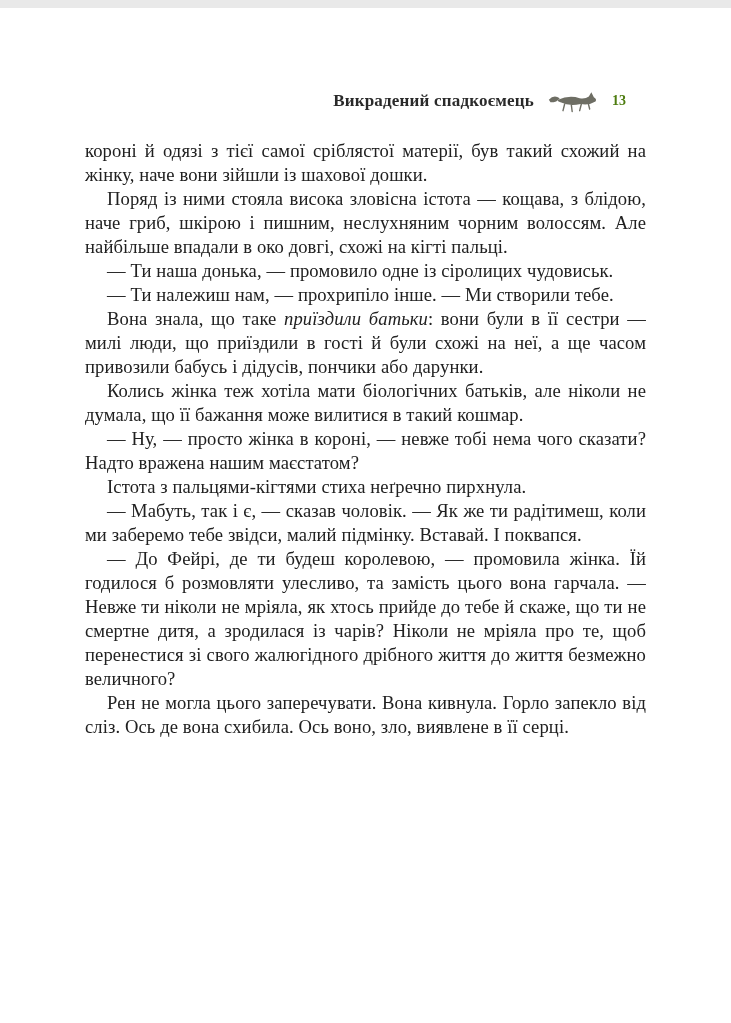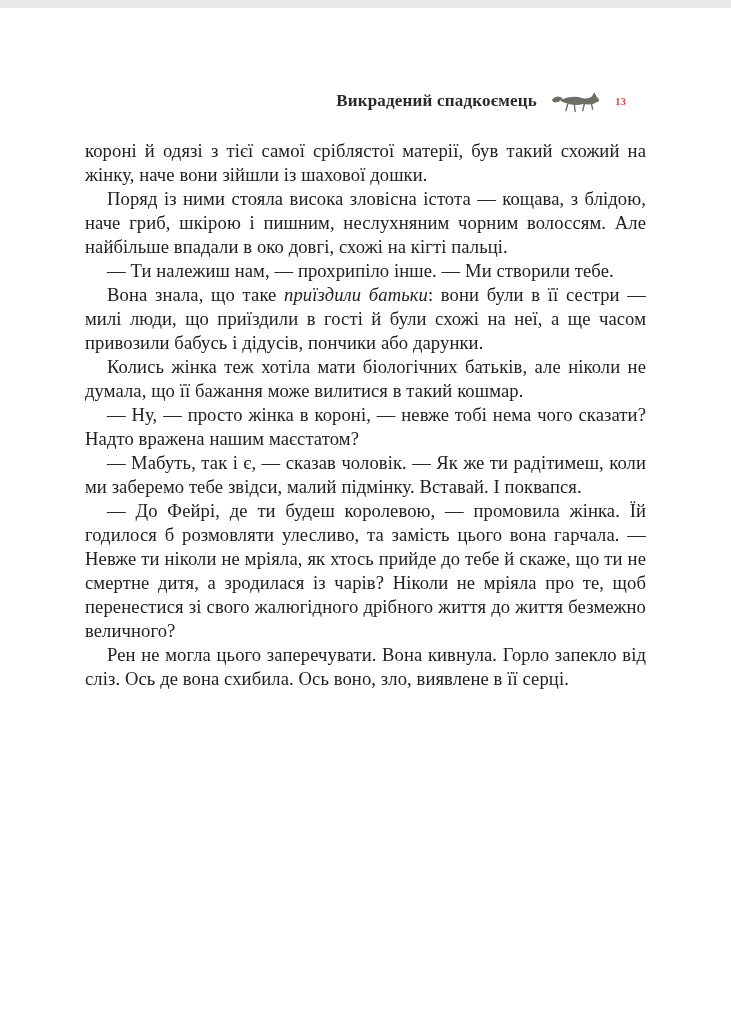--- a/index.html
+++ b/index.html
@@ -35,23 +35,23 @@
     letter-spacing: 0.2px;
     color: #2a2a2a;
     white-space: nowrap;
   }
   .ornament {
     display: inline-flex;
     align-items: center;
     height: 26px;
   }
   .page-number {
-    font-size: 11px;
+    font-size: 14px;
     font-weight: 700;
-    color: #ef4444;
+    color: #4d7c0f;
   }
   .body-text {
     position: absolute;
     top: 131px;
     left: 85px;
     width: 561px;
     font-size: 18.6px;
     line-height: 24px;
     text-align: justify;
     hyphens: none;
@@ -82,22 +82,24 @@
           <path d="M22 18 L20 26 M30 19 L31 27 M42 18 L40 26 M50 16 L52 24" fill="none" stroke-width="1.7"></path>
         </g>
       </svg>
     </span>
     <span class="page-number">13</span>
   </div>
 
   <div class="body-text">
       <p class="para"><span>короні й одязі з тієї самої сріблястої матерії, був такий схожий на жінку, наче вони зійшли із шахової дошки.</span></p>
       <p class="para indent"><span>Поряд із ними стояла висока зловісна істота — кощава, з блідою, наче гриб, шкірою і пишним, неслухняним чорним волоссям. Але найбільше впадали в око довгі, схожі на кігті пальці.</span></p>
+      <p class="para indent"><span>— Ти наша донька, — промовило одне із сіролицих чудовиськ.</span></p>
       <p class="para indent"><span>— Ти належиш нам, — прохрипіло інше. — Ми створили тебе.</span></p>
       <p class="para indent"><span>Вона знала, що таке </span><span class="italic">приїздили батьки</span><span>: вони були в її сестри — милі люди, що приїздили в гості й були схожі на неї, а ще часом привозили бабусь і дідусів, пончики або дарунки.</span></p>
       <p class="para indent"><span>Колись жінка теж хотіла мати біологічних батьків, але ніколи не думала, що її бажання може вилитися в такий кошмар.</span></p>
       <p class="para indent"><span>— Ну, — просто жінка в короні, — невже тобі нема чого сказати? Надто вражена нашим маєстатом?</span></p>
+      <p class="para indent"><span>Істота з пальцями-кігтями стиха неґречно пирхнула.</span></p>
       <p class="para indent"><span>— Мабуть, так і є, — сказав чоловік. — Як же ти радітимеш, коли ми заберемо тебе звідси, малий підмінку. Вставай. І поквапся.</span></p>
       <p class="para indent"><span>— До Фейрі, де ти будеш королевою, — промовила жінка. Їй годилося б розмовляти улесливо, та замість цього вона гарчала. — Невже ти ніколи не мріяла, як хтось прийде до тебе й скаже, що ти не смертне дитя, а зродилася із чарів? Ніколи не мріяла про те, щоб перенестися зі свого жалюгідного дрібного життя до життя безмежно величного?</span></p>
       <p class="para indent"><span>Рен не могла цього заперечувати. Вона кивнула. Горло запекло від сліз. Ось де вона схибила. Ось воно, зло, виявлене в її серці.</span></p>
     </div>
 
 </div>
 
 </body></html>

